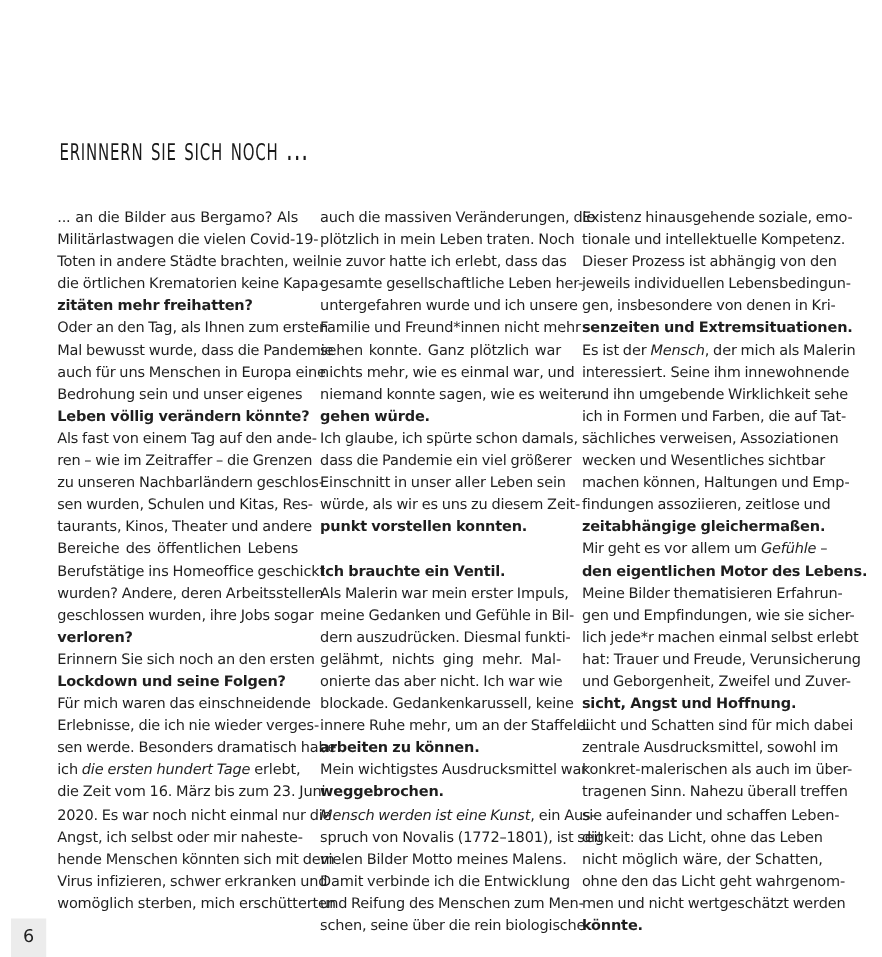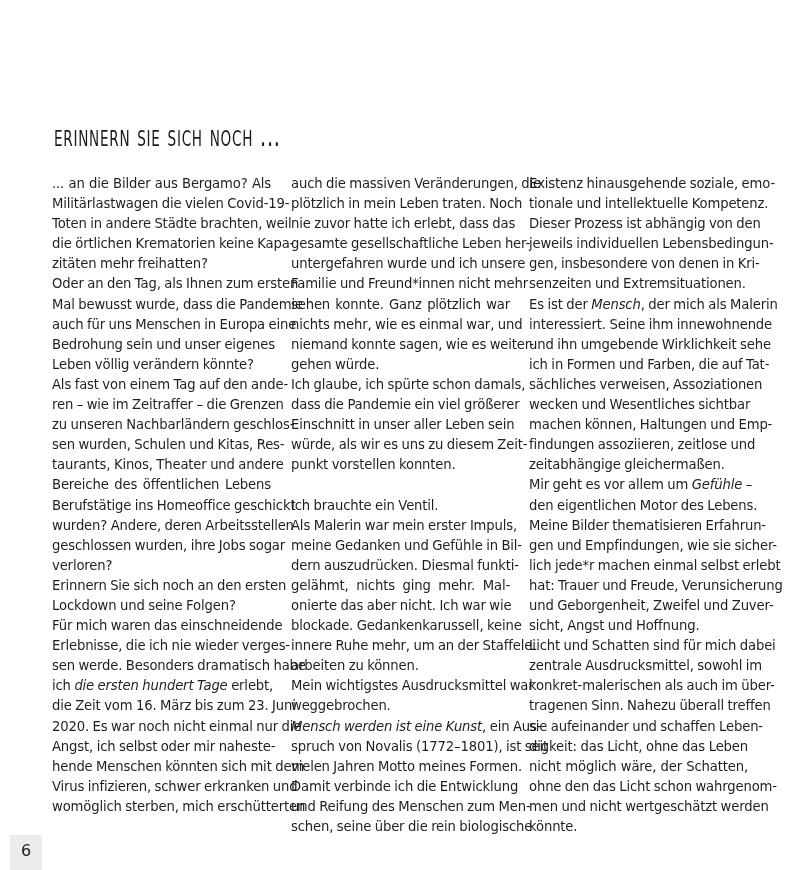--- a/index.html
+++ b/index.html
@@ -9,29 +9,29 @@
   }
   .title {
     position:absolute; left:54px; top:118px;
     font-family:"DejaVu Sans Condensed","DejaVu Sans", sans-serif;
     font-size:30px; letter-spacing:1px; font-weight:normal;
     transform:scaleX(0.72); transform-origin:left top;
     font-variant:small-caps; text-transform:lowercase; color:#1a1a1a;
     white-space:nowrap;
   }
   .col {
-    position:absolute; top:174px; width:219px;
+    position:absolute; top:189px; width:219px;
     font-size:13.2px; line-height:20.1px; text-align:justify;
     letter-spacing:-0.15px; word-spacing:-0.5px;
   }
   .col1 { left:52px; }
   .col2 { left:291px; }
   .col3 { left:529px; }
   .line { display:block; text-align:justify; text-align-last:justify; white-space:nowrap; overflow:visible; height:20.1px; }
-  .line.last { text-align-last:left; }
+  .line.last { text-align-last:left;font-weight:bold; }
   em { }
   .page-box {
     position:absolute; left:10px; top:835px; width:32px; height:35px; background:#ececec;
   }
   .page-num {
     position:absolute; left:0; right:0; top:6px; text-align:center;
     font-size:16px; color:#222;
   }
 </style>
 </head>
@@ -96,21 +96,21 @@
     <span class="line">dern auszudrücken. Diesmal funkti-</span>
     <span class="line">gelähmt, nichts ging mehr. Mal-</span>
     <span class="line">onierte das aber nicht. Ich war wie</span>
     <span class="line">blockade. Gedankenkarussell, keine</span>
     <span class="line">innere Ruhe mehr, um an der Staffelei</span>
     <span class="line last">arbeiten zu können.</span>
     <span class="line">Mein wichtigstes Ausdrucksmittel war</span>
     <span class="line last">weggebrochen.</span>
     <span class="line"><span></span><em>Mensch werden ist eine Kunst</em><span>, ein Aus-</span></span>
     <span class="line">spruch von Novalis (1772–1801), ist seit</span>
-    <span class="line">vielen Jahren Motto meines Formen.</span>
+    <span class="line">vielen Bilder Motto meines Malens.</span>
     <span class="line">Damit verbinde ich die Entwicklung</span>
     <span class="line">und Reifung des Menschen zum Men-</span>
     <span class="line">schen, seine über die rein biologische</span>
   </div>
 <div class="col col3">
     <span class="line">Existenz hinausgehende soziale, emo-</span>
     <span class="line">tionale und intellektuelle Kompetenz.</span>
     <span class="line">Dieser Prozess ist abhängig von den</span>
     <span class="line">jeweils individuellen Lebensbedingun-</span>
     <span class="line">gen, insbesondere von denen in Kri-</span>
@@ -132,20 +132,20 @@
     <span class="line">hat: Trauer und Freude, Verunsicherung</span>
     <span class="line">und Geborgenheit, Zweifel und Zuver-</span>
     <span class="line last">sicht, Angst und Hoffnung.</span>
     <span class="line">Licht und Schatten sind für mich dabei</span>
     <span class="line">zentrale Ausdrucksmittel, sowohl im</span>
     <span class="line">konkret-malerischen als auch im über-</span>
     <span class="line">tragenen Sinn. Nahezu überall treffen</span>
     <span class="line">sie aufeinander und schaffen Leben-</span>
     <span class="line">digkeit: das Licht, ohne das Leben</span>
     <span class="line">nicht möglich wäre, der Schatten,</span>
-    <span class="line">ohne den das Licht schon wahrgenom-</span>
+    <span class="line">ohne den das Licht geht wahrgenom-</span>
     <span class="line">men und nicht wertgeschätzt werden</span>
     <span class="line last">könnte.</span>
   </div>
 
 <div class="page-box">
   <div class="page-num">6</div>
 </div>
 
 </body></html>

